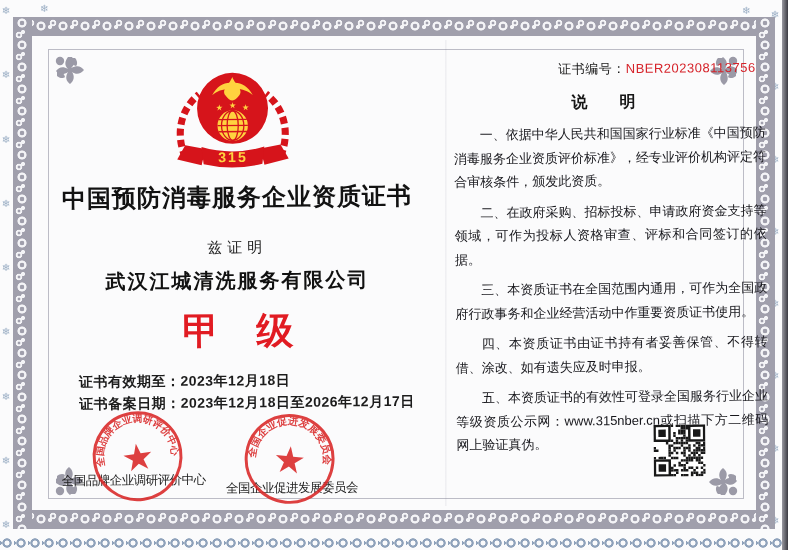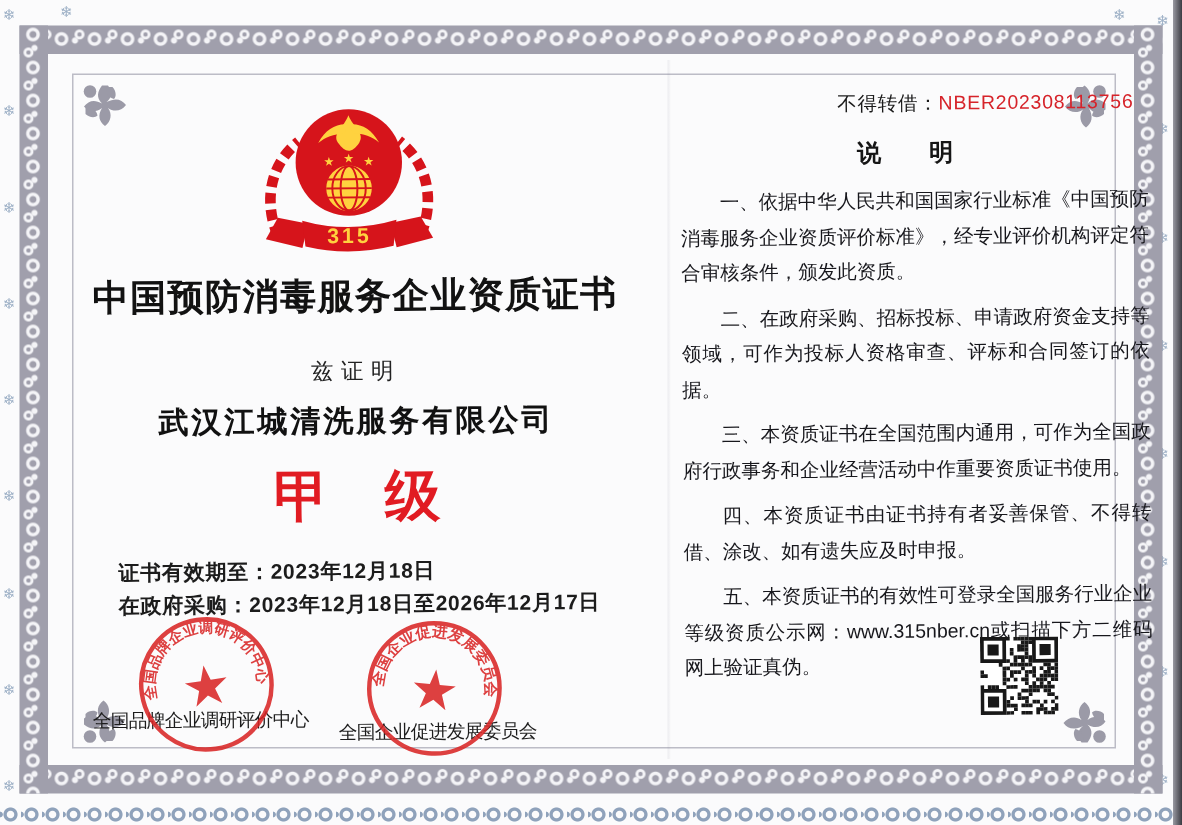--- a/index.html
+++ b/index.html
@@ -159,21 +159,21 @@
     <path d="M44,88 Q75,97 106,88 L104,105 Q75,112 46,105 Z" fill="#d6141b"></path>
     <text x="75" y="103" font-size="14" font-weight="bold" fill="#ffd23f" text-anchor="middle" letter-spacing="2">315</text>
   </svg>
 
   <div class="abs title">中国预防消毒服务企业资质证书</div>
   <div class="abs certify">兹证明</div>
   <div class="abs company">武汉江城清洗服务有限公司</div>
   <div class="abs grade">甲　级</div>
 
   <div class="abs date-line date1"><span>证书有效期至：</span><span>2023年12月18日</span></div>
-  <div class="abs date-line date2"><span>在政府采购：</span><span>2023年12月18日至2026年12月17日</span></div>
+  <div class="abs date-line date2"><span>证书备案日期：</span><span>2023年12月18日至2026年12月17日</span></div>
 
   <div class="abs seal-label seal-label-1">全国品牌企业调研评价中心</div>
   <div class="abs seal-label seal-label-2">全国企业促进发展委员会</div>
 
   <svg class="abs seal seal-1" viewBox="0 0 84 84">
     <defs>
         <path id="arcA" d="M12.5,47.2 A30,30 0 1 1 71.5,47.2" fill="none"></path>
       </defs>
     <circle cx="42" cy="42" r="38" fill="none" stroke="#d92525" stroke-width="2.6"></circle>
     <text x="42" y="54" text-anchor="middle" font-size="32" fill="#d92525">★</text>
@@ -185,21 +185,21 @@
     <defs>
         <path id="arcB" d="M12.5,47.2 A30,30 0 1 1 71.5,47.2" fill="none"></path>
       </defs>
     <circle cx="42" cy="42" r="38" fill="none" stroke="#d92525" stroke-width="2.6"></circle>
     <text x="42" y="54" text-anchor="middle" font-size="32" fill="#d92525">★</text>
     <text font-size="9" fill="#d92525" font-weight="bold">
       <textPath href="#arcB" startOffset="50%" text-anchor="middle">全国企业促进发展委员会</textPath>
     </text>
   </svg>
 
-  <div class="abs cert-no"><span>不得转借：</span><span class="num">NBER202308113756</span></div>
+  <div class="abs cert-no"><span>证书编号：</span><span class="num">NBER202308113756</span></div>
 
   <div class="abs instr-heading">说　　明</div>
 
   <div class="abs paras">
     <p>一、依据中华人民共和国国家行业标准《中国预防消毒服务企业资质评价标准》，经专业评价机构评定符合审核条件，颁发此资质。</p>
     <p>二、在政府采购、招标投标、申请政府资金支持等领域，可作为投标人资格审查、评标和合同签订的依据。</p>
     <p>三、本资质证书在全国范围内通用，可作为全国政府行政事务和企业经营活动中作重要资质证书使用。</p>
     <p>四、本资质证书由证书持有者妥善保管、不得转借、涂改、如有遗失应及时申报。</p>
     <p>五、本资质证书的有效性可登录全国服务行业企业等级资质公示网：www.315nber.cn或扫描下方二维码网上验证真伪。</p>
   </div>

